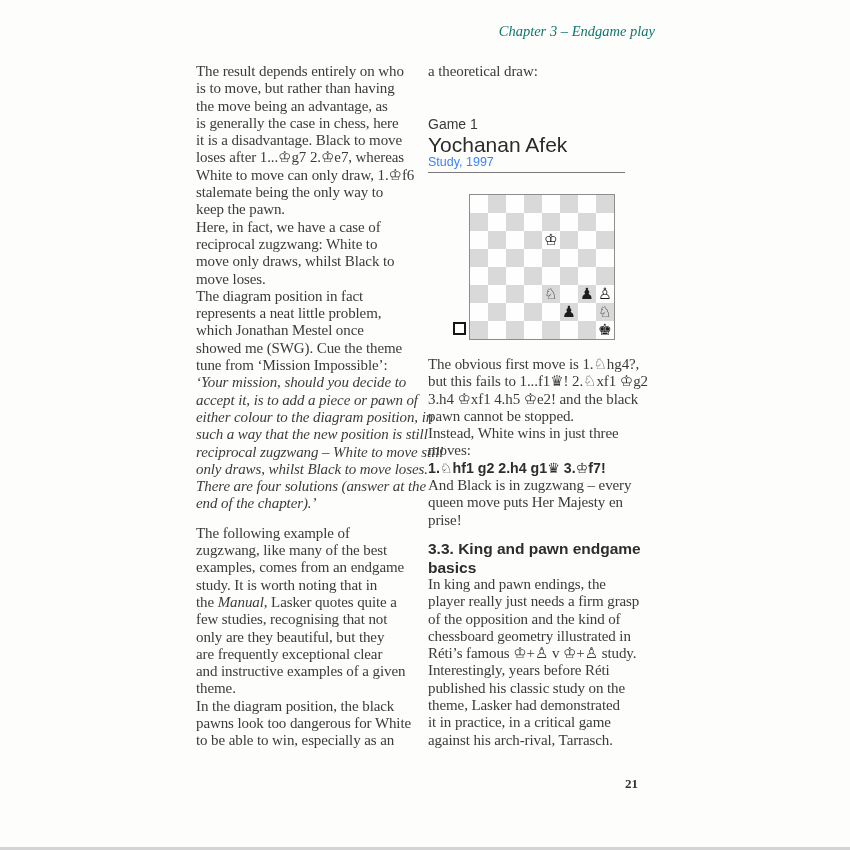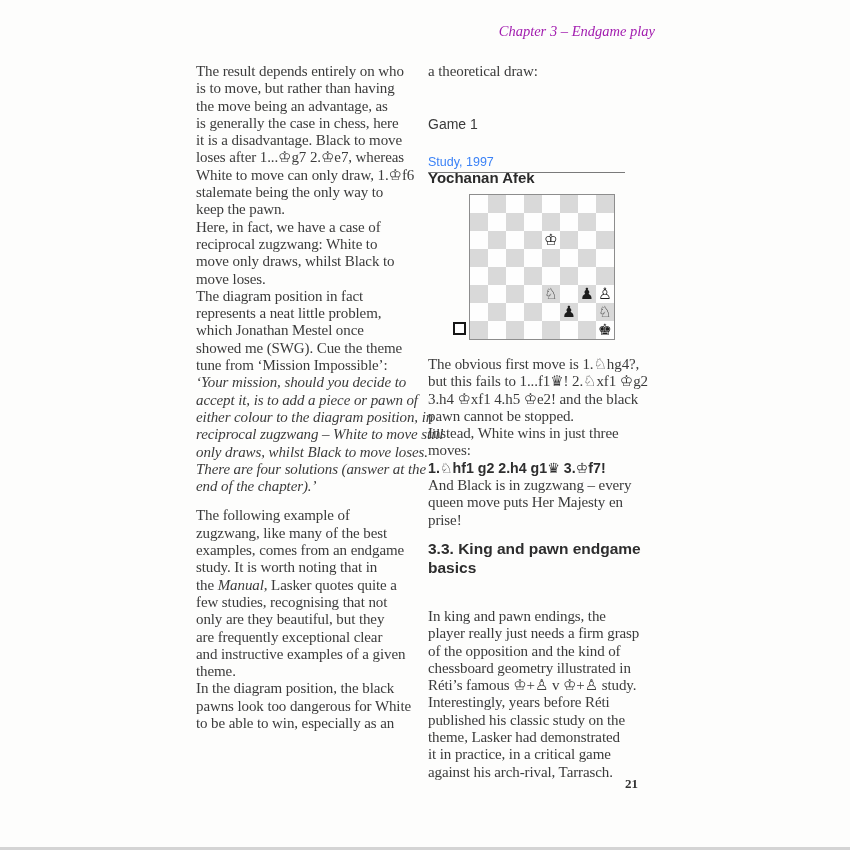--- a/index.html
+++ b/index.html
@@ -4,58 +4,58 @@
 <style>
   html,body{margin:0;padding:0;}
   body{
     width:850px;height:850px;position:relative;overflow:hidden;
     background:#fdfdfc;
     font-family:"Liberation Serif","DejaVu Serif",serif;
     color:#3b3b3b;
   }
   .page-header{
     position:absolute;top:23px;right:195px;
-    font-style:italic;font-size:14.5px;color:#a21caf;white-space:nowrap;
+    font-style:italic;font-size:14.5px;color:#0f766e;white-space:nowrap;
   }
   .col{position:absolute;top:0;}
   #left-col{left:196px;width:232px;top:63px;}
   #right-col{left:428px;width:235px;top:0;}
   .tblock .line{
     font-size:15px;line-height:17.3px;white-space:nowrap;letter-spacing:-0.1px;
   }
   .tblock.italic .line{font-style:italic;}
   .tblock{margin:0;}
   .gap12{height:12px;}
   .line.boldmove{
     font-family:"Liberation Sans","DejaVu Sans",sans-serif;
     font-weight:bold;font-size:14.2px;color:#2e2e2e;letter-spacing:0;
   }
   .abs{position:absolute;}
   .sans{font-family:"Liberation Sans","DejaVu Sans",sans-serif;}
   #game-label{top:116px;left:0;font-size:14px;color:#3a3a3a;}
-  #game-player{top:133px;left:0;font-size:15px;font-weight:bold;color:#2b2b2b;margin-top:36px;}
+  #game-player{top:133px;left:0;font-size:21px;font-weight:normal;color:#2b2b2b;}
   #game-source{top:155px;left:0;font-size:12.5px;color:#3b82f6;}
   #rule{top:172px;left:0;width:197px;height:1px;background:#7a7a7a;}
   #board-wrap{top:194px;left:41px;border:1px solid #8d8d8d;width:144px;height:144px;}
   #board{display:grid;grid-template-columns:repeat(8,18px);grid-template-rows:repeat(8,18px);}
   .sq{width:18px;height:18px;}
   .sq.light{background:#fefefe;}
   .sq.dark{background:#d9d9d9;}
   .piece{
     font-family:"DejaVu Sans",sans-serif;
     font-size:15.5px;line-height:18px;width:18px;height:18px;
     text-align:center;display:block;color:#1d1d1d;
   }
   #wtm{top:322px;left:25px;width:9px;height:9px;border:2px solid #161616;background:#fff;}
   #analysis{top:356px;left:0;}
   #section-heading{
     top:540px;left:0;
     font-weight:bold;font-size:15.5px;line-height:18.5px;color:#2d2d2d;white-space:nowrap;
   }
-  #final-para{top:576px;left:0;margin-top:32px;}
+  #final-para{top:576px;left:0;}
   #intro{position:absolute;top:63px;left:0;}
   .page-number{
     position:absolute;left:625px;top:776px;
     font-size:13px;font-weight:600;color:#333;
   }
   .bottom-edge{
     position:absolute;left:0;bottom:0;width:850px;height:3px;background:#d4d4d4;
   }
 </style>
 </head>
@@ -81,20 +81,21 @@
       <div class="line">The diagram position in fact</div>
       <div class="line">represents a neat little problem,</div>
       <div class="line">which Jonathan Mestel once</div>
       <div class="line">showed me (SWG). Cue the theme</div>
       <div class="line">tune from ‘Mission Impossible’:</div>
     </div>
     <div class="tblock italic">
       <div class="line">‘Your mission, should you decide to</div>
       <div class="line">accept it, is to add a piece or pawn of</div>
       <div class="line">either colour to the diagram position, in</div>
+      <div class="line">such a way that the new position is still</div>
       <div class="line">reciprocal zugzwang – White to move still</div>
       <div class="line">only draws, whilst Black to move loses.</div>
       <div class="line">There are four solutions (answer at the</div>
       <div class="line">end of the chapter).’</div>
     </div>
     <div class="gap12"></div>
     <div class="tblock normal">
       <div class="line">The following example of</div>
       <div class="line">zugzwang, like many of the best</div>
       <div class="line">examples, comes from an endgame</div>

